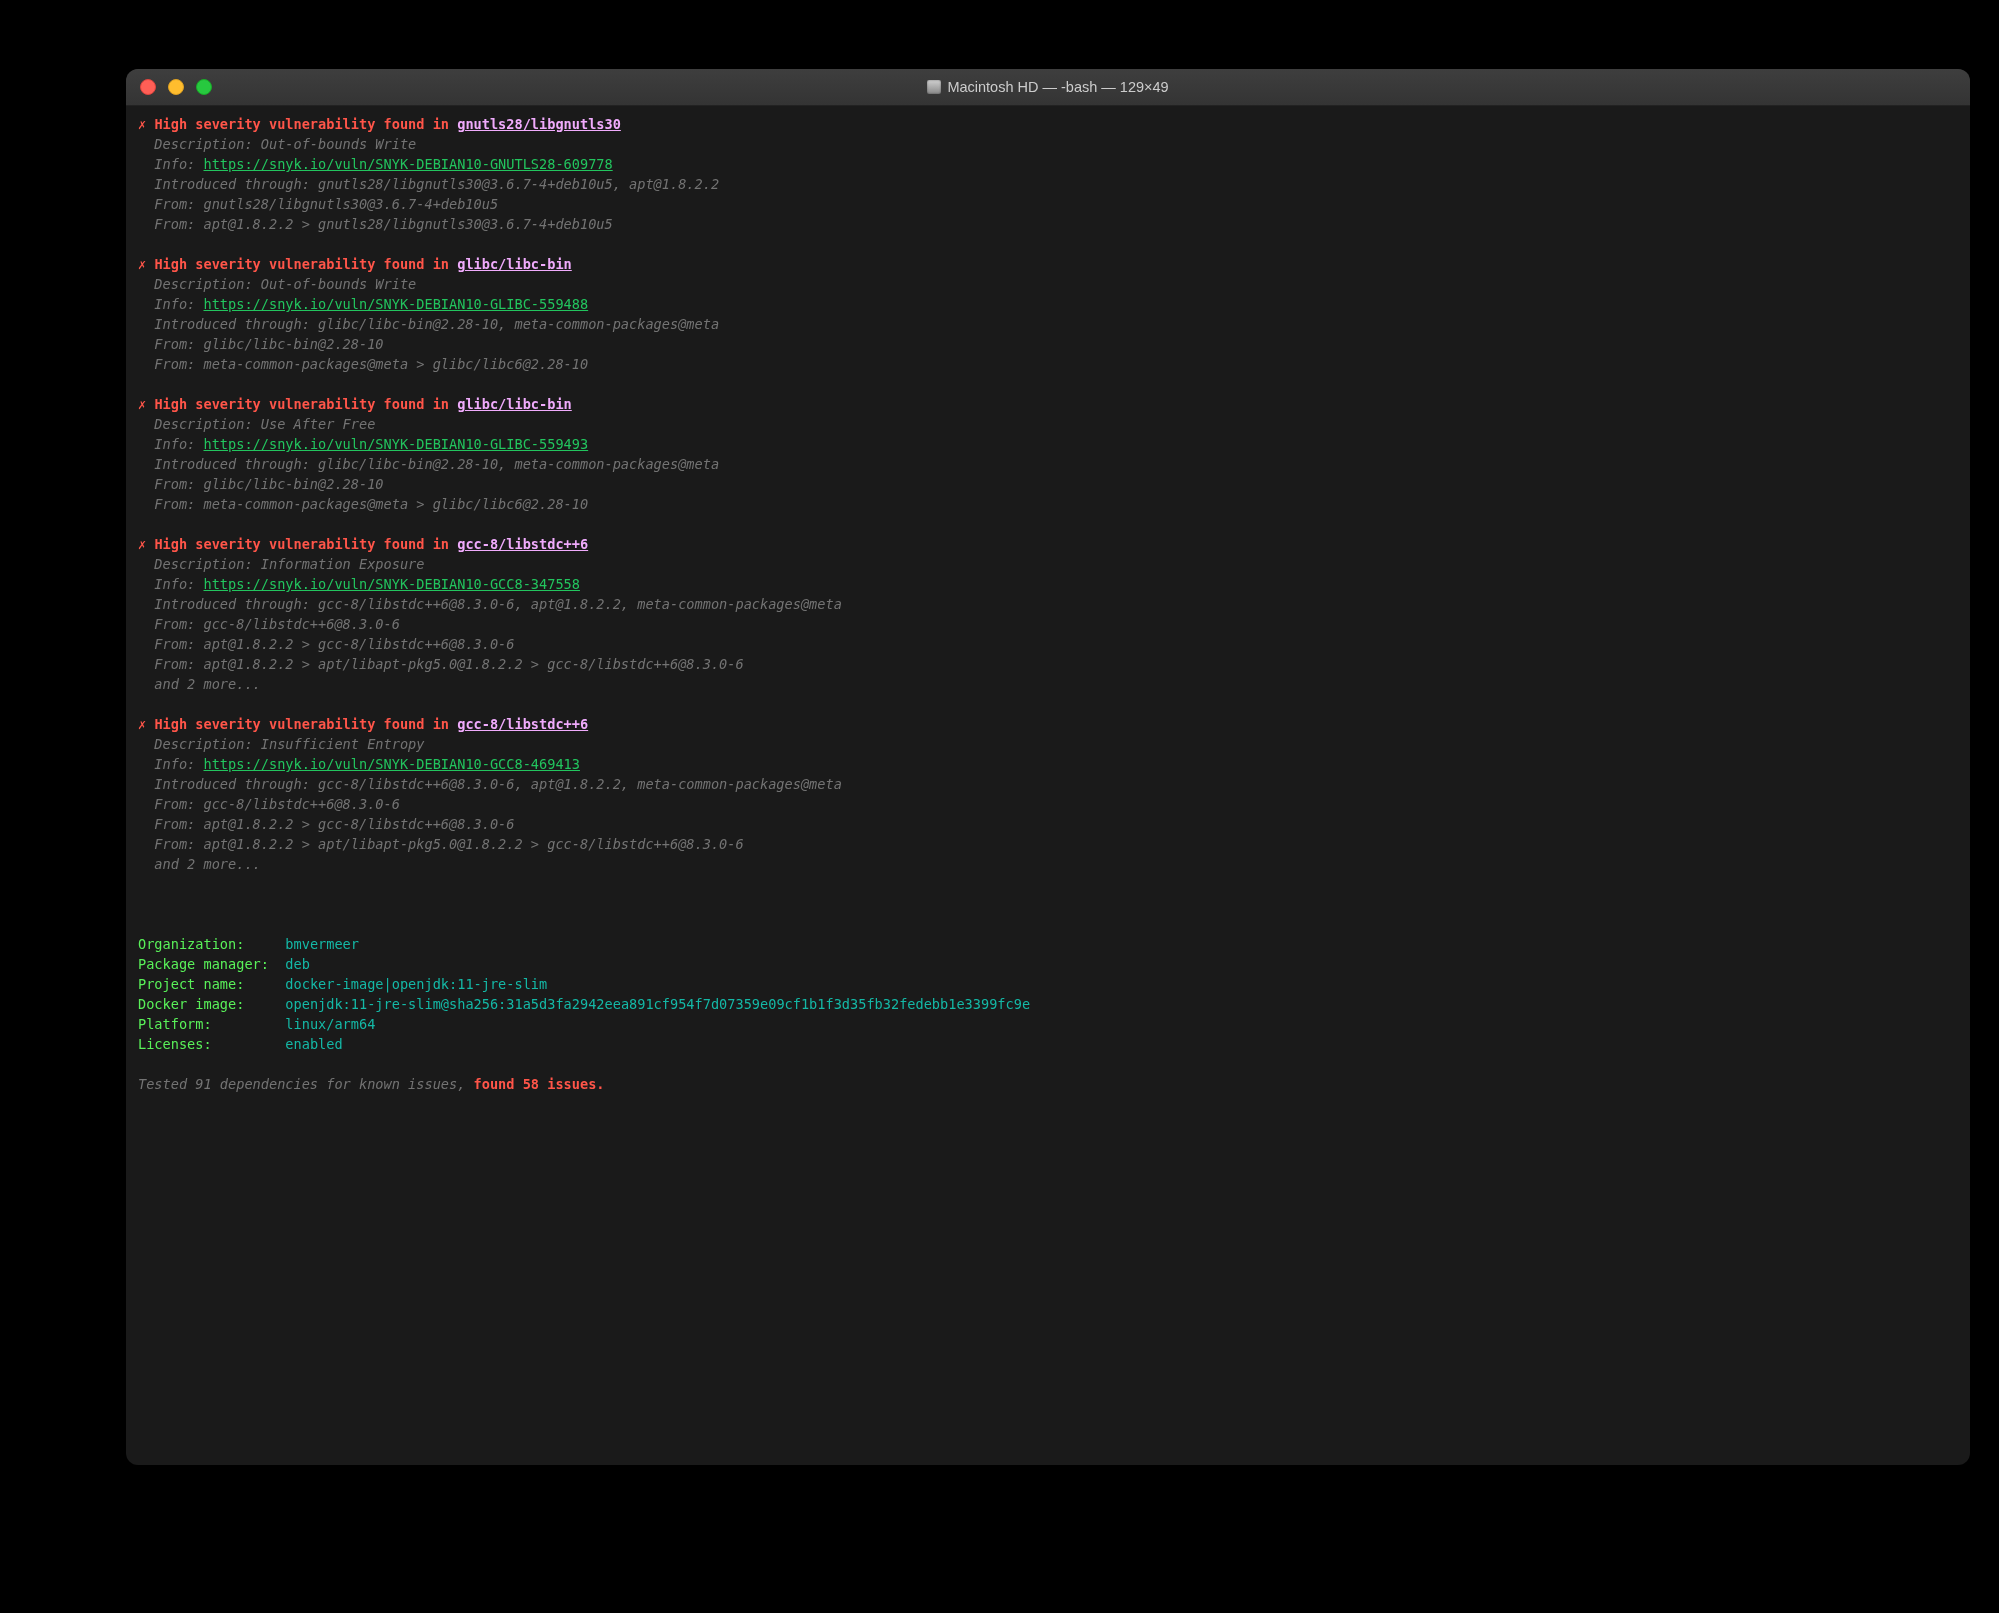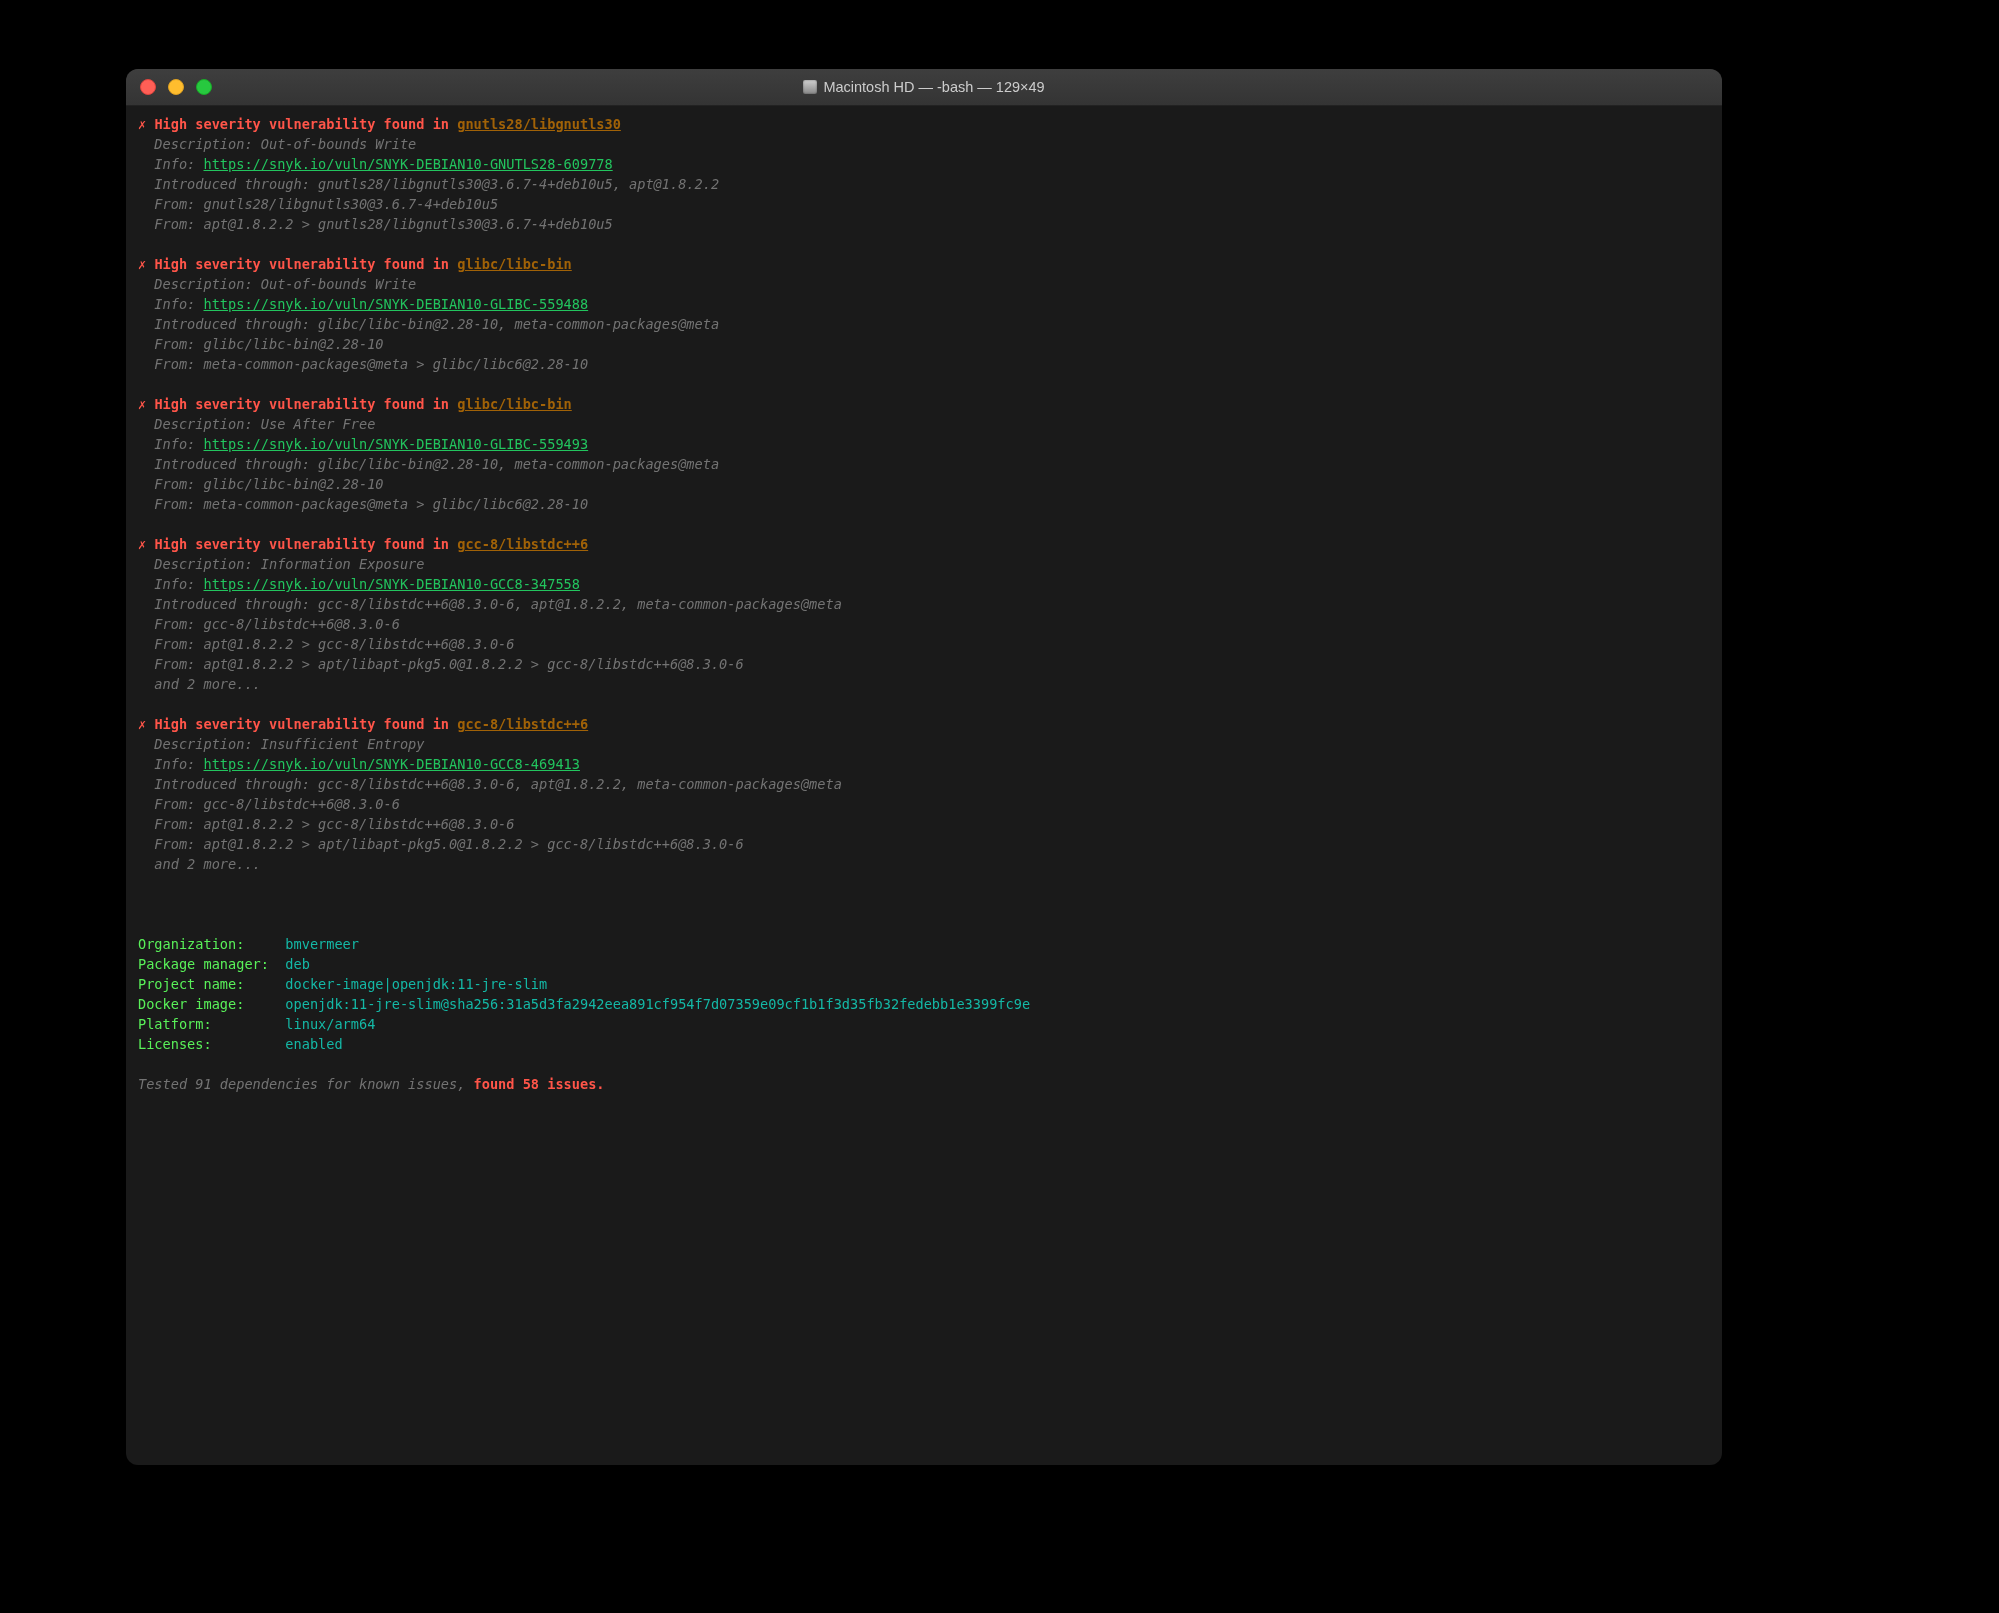--- a/index.html
+++ b/index.html
@@ -1,28 +1,28 @@
 <!DOCTYPE html>
 <html><head>
 <meta charset="utf-8">
 <style>
   html,body{margin:0;padding:0;background:#000;width:1999px;height:1613px;overflow:hidden;}
-  .outer{position:absolute;left:126px;top:69px;width:1596px;height:1396px;}
+  .outer{position:absolute;left:126px;top:69px;width:1844px;height:1396px;}
   .window{width:100%;height:100%;background:#1a1a1a;border-radius:12px;overflow:hidden;box-shadow:0 20px 60px rgba(0,0,0,.6);}
   .titlebar{height:36px;background:linear-gradient(#3e3e3e,#343434);border-bottom:1px solid #222;display:flex;align-items:center;position:relative;}
   .lights{display:flex;gap:12px;padding-left:14px;}
   .light{width:14px;height:14px;border-radius:50%;}
   .light.red{background:#ff5f56;border:1px solid #e0443e;}
   .light.yellow{background:#ffbd2e;border:1px solid #dea123;}
   .light.green{background:#27c93f;border:1px solid #1aab29;}
   .title{position:absolute;left:0;right:0;text-align:center;color:#ccc;font:14.5px -apple-system,Helvetica,Arial,sans-serif;display:flex;justify-content:center;align-items:center;gap:6px;}
   .disk-icon{width:14px;height:14px;display:inline-block;background:linear-gradient(#d0d0d0,#888);border-radius:2px;box-shadow:inset 0 0 2px rgba(0,0,0,.5);}
   .term{padding:8px 12px 12px 12px;font-family:Menlo,Consolas,monospace;font-size:13.6px;line-height:20px;color:#b7b7b7;white-space:pre;}
   .bold-red{color:#ff5549;font-weight:700;}
-  .underline-red{color:#a16207;font-weight:700;text-decoration:underline;margin-top:41px;}
+  .underline-red{color:#f0abfc;font-weight:700;text-decoration:underline;margin-top:41px;}
   .green{color:#737373;font-style:italic;}
   .green-underline{color:#22c55e;text-decoration:underline;}
   .org-label{color:#59f159;font-weight:400;}
   .org-val{color:#14b8a6;}
   .line{height:20px;}
   .blank{height:20px;}
 </style>
 </head>
 <body>
 

